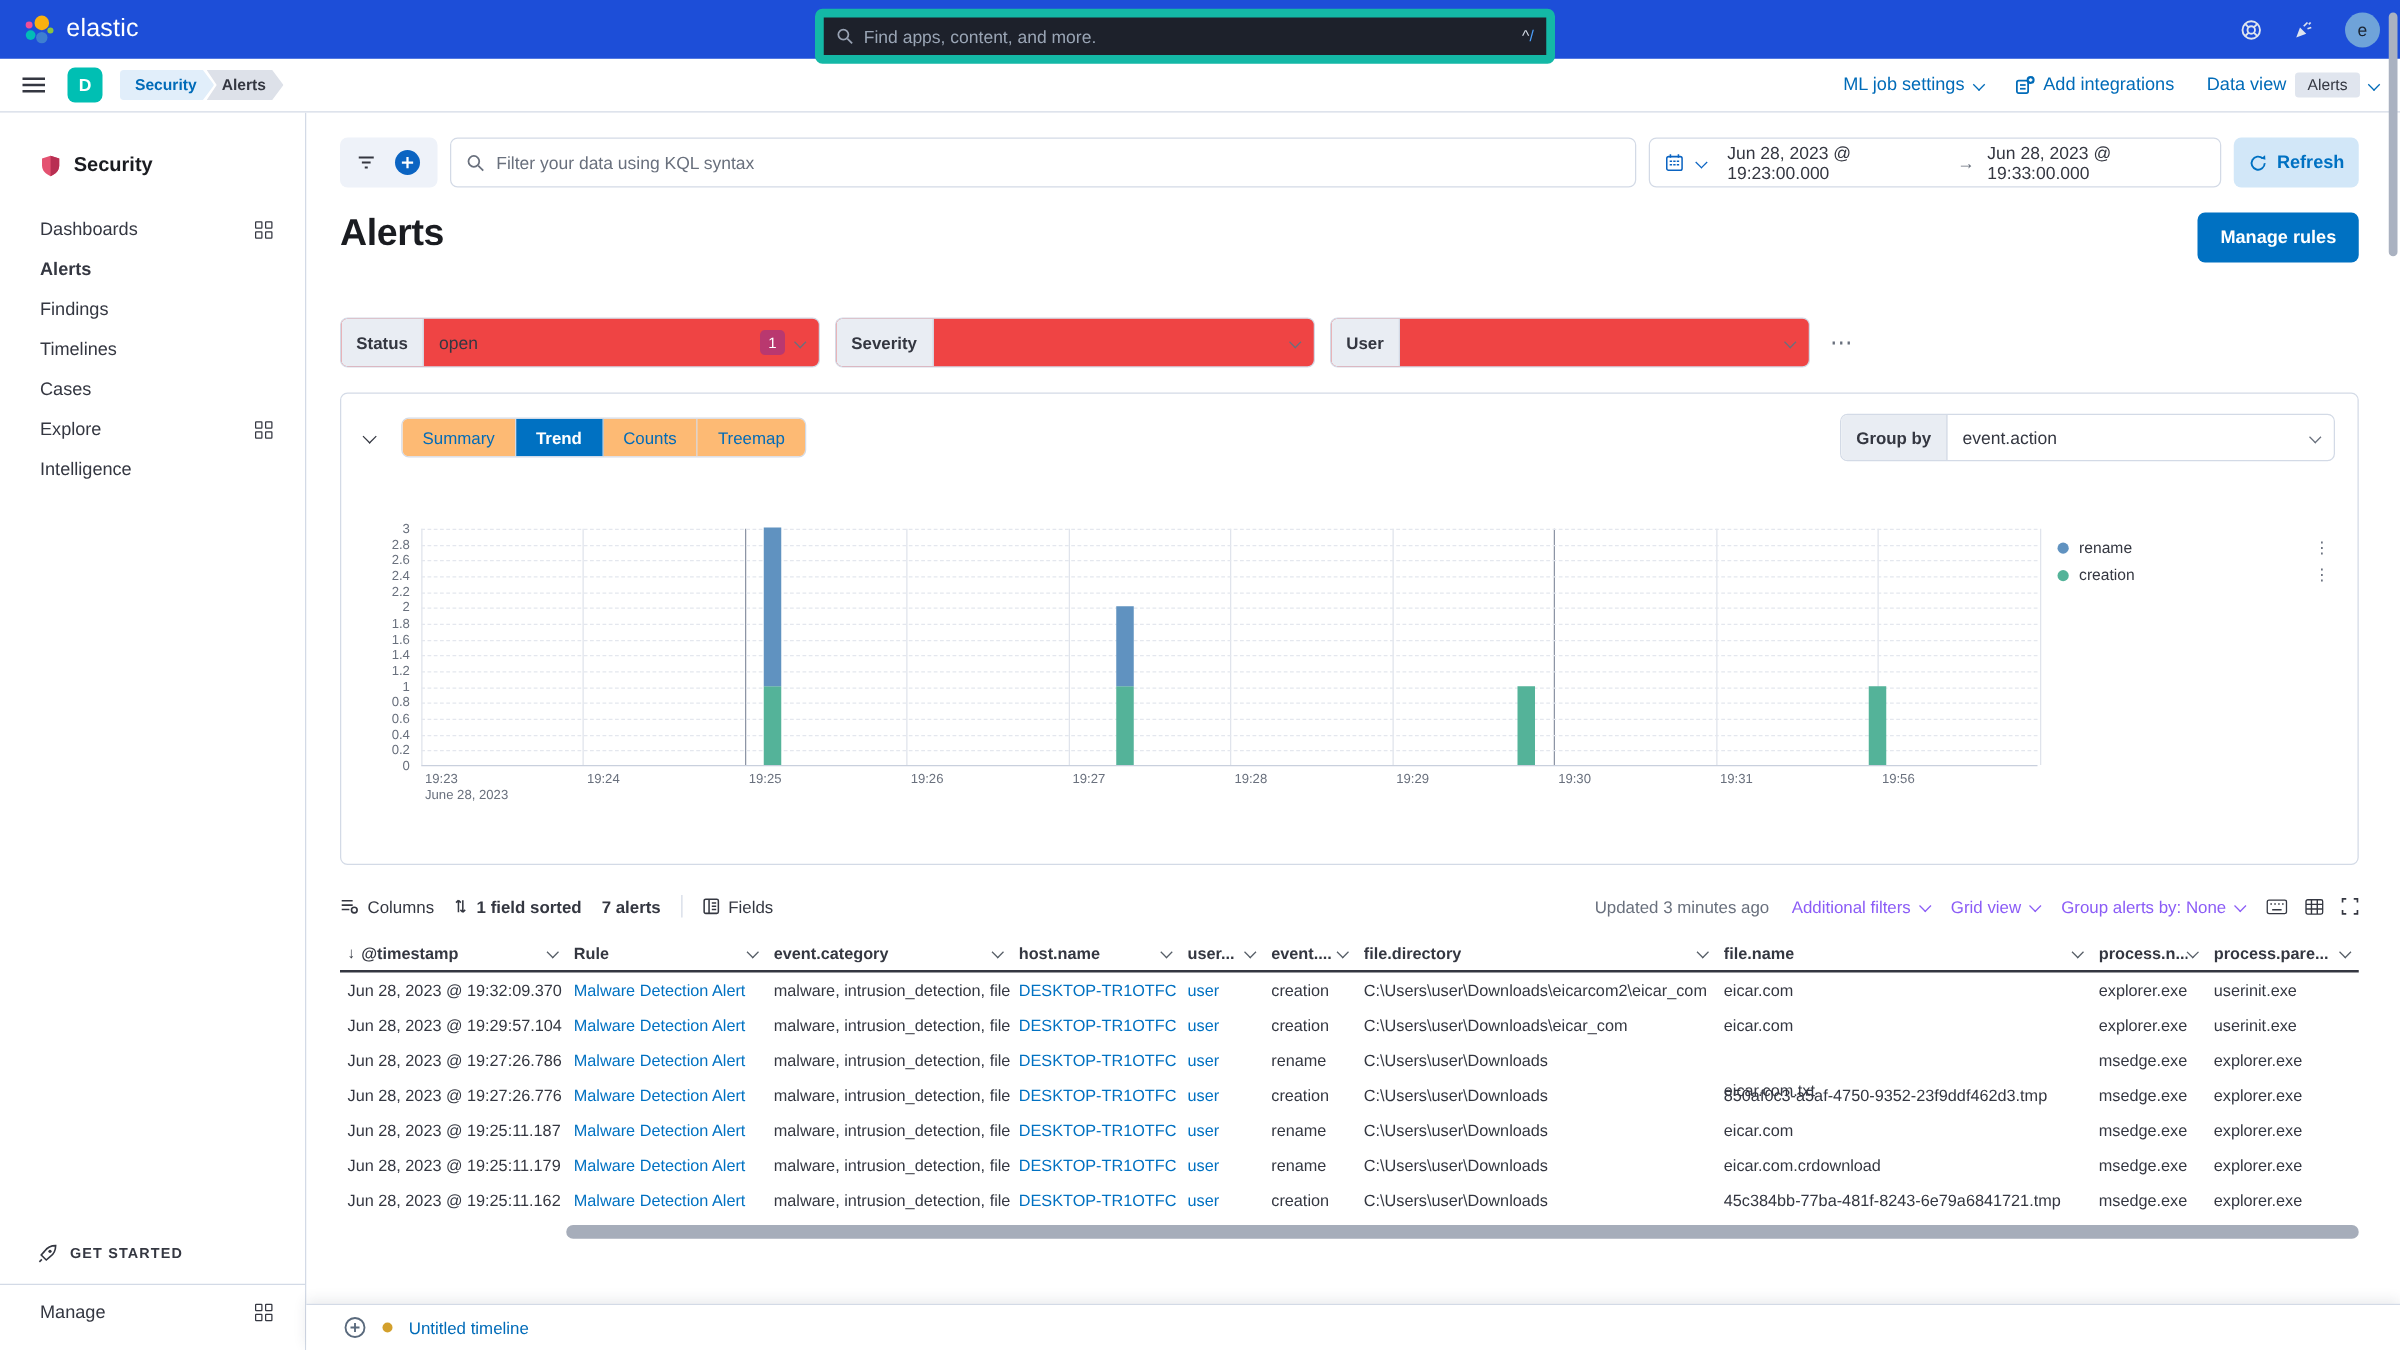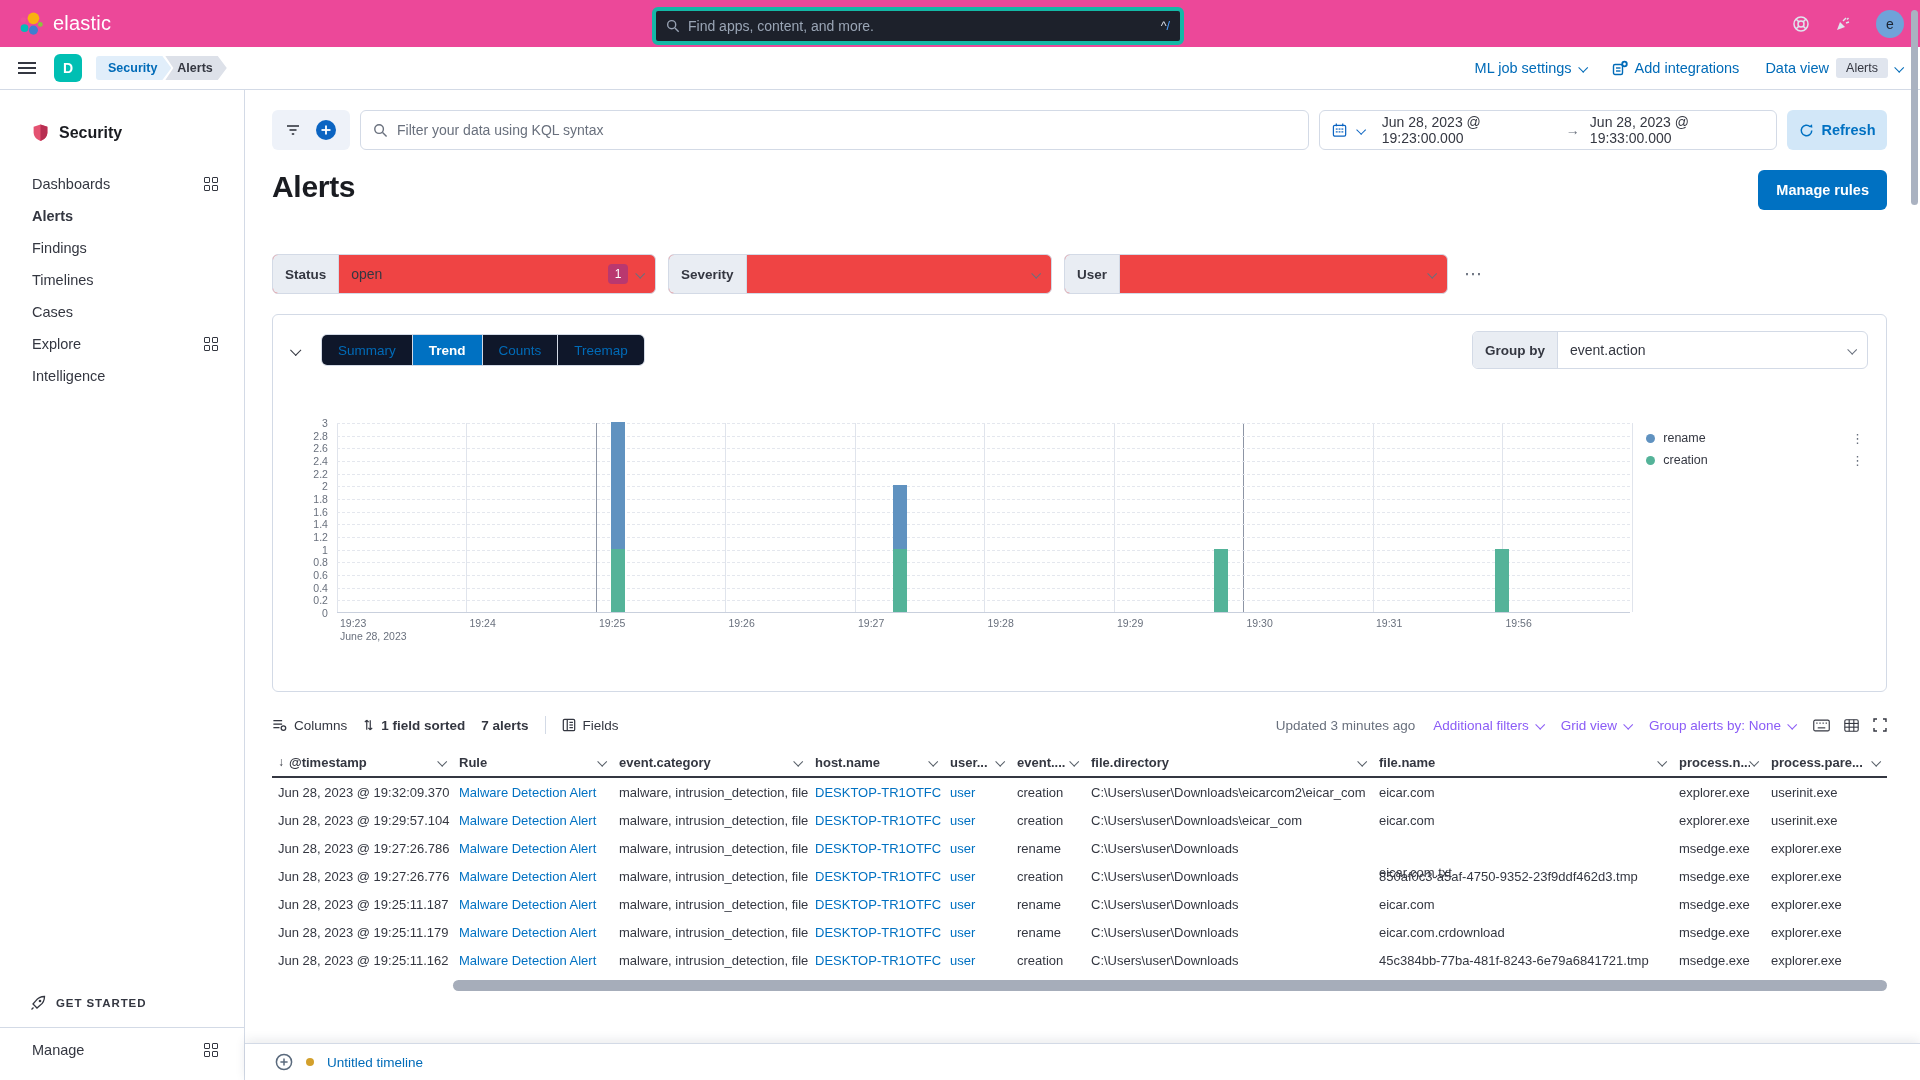--- a/index.html
+++ b/index.html
@@ -1,25 +1,25 @@
 <!DOCTYPE html>
 <html><head>
 <meta charset="utf-8">
 <style>
   * { box-sizing: border-box; margin: 0; padding: 0; }
   html,body { width:1920px; height:1080px; overflow:hidden;
     font-family:"Liberation Sans","DejaVu Sans",sans-serif; background:#fff; color:#343741; }
 
   
-  .topbar { position:absolute; left:0; top:0; width:1920px; height:47px; background:#ec4899;
+  .topbar { position:absolute; left:0; top:0; width:1920px; height:47px; background:#1d4ed8;
     display:flex; align-items:center; padding:0 18px; z-index:30; }
   .brand { display:flex; align-items:center; gap:9px; }
   .brand-word { color:#fff; font-size:20px; font-weight:400; letter-spacing:.2px; }
-  .global-search { position:absolute; left:652px; top:7px; width:532px; height:33px;
-    border:4px solid #14b8a6; border-radius:6px; background:#1d212b; display:flex; align-items:center;
+  .global-search { position:absolute; left:652px; top:7px; width:592px; height:33px;
+    border:7px solid #14b8a6; border-radius:6px; background:#1d212b; display:flex; align-items:center;
     padding:15px 10px; gap:8px; color:#98a2b3; }
   .global-search input { flex:1; background:transparent; border:none; outline:none; color:#d4dae5; font-size:14px; }
   .global-search input::placeholder { color:#9aa5b5; }
   .kbd-hint { font-size:12.5px; color:#d4dae5; }
   .kbd-hint b { color:#4da1ff; font-weight:400; }
   .top-icons { position:absolute; right:16px; top:0; height:47px; display:flex; align-items:center; gap:24px; }
   .icon-btn { color:#dfe5ee; display:flex; align-items:center; justify-content:center; cursor:pointer; }
   .avatar { width:28px; height:28px; border-radius:50%; background:#6fa3d9; color:#1b2430;
     display:flex; align-items:center; justify-content:center; font-size:14px; }
 
@@ -93,21 +93,21 @@
   .f-badge { min-width:20px; height:20px; border-radius:4px; background:#b9386f; color:#fff; font-size:12px;
     display:flex; align-items:center; justify-content:center; padding:0 6px; margin-right:8px; }
   .f-chev { color:#69707d; margin-right:12px; }
   .more-filters { margin-left:4px; color:#69707d; font-size:18px; letter-spacing:2px; cursor:pointer; }
 
   
   .chart-panel { margin-top:20px; height:378px; border:1px solid #d3dae6; border-radius:6px; background:#fff; padding:16px 18px; position:relative; }
   .chart-controls { display:flex; align-items:center; }
   .collapse-btn { color:#343741; margin-right:22px; cursor:pointer; }
   .tab-group { display:flex; border:1px solid #d3dae6; border-radius:6px; overflow:hidden; height:32px; }
-  .tab { padding:0 16px; display:flex; align-items:center; font-size:13.5px; color:#006bb8; background:#0f172a; cursor:pointer; border-right:1px solid #d3dae6; }
+  .tab { padding:0 16px; display:flex; align-items:center; font-size:13.5px; color:#006bb8; background:#fdba74; cursor:pointer; border-right:1px solid #d3dae6; }
   .tab:last-child { border-right:none; }
   .tab.active { background:#0071c2; color:#fff; font-weight:700; }
   .groupby { margin-left:auto; width:396px; height:38px; border:1px solid #d3dae6; border-radius:6px;
     display:flex; align-items:center; overflow:hidden; cursor:pointer; }
   .chart-zone { margin-top:54px; display:flex; }
   .ylabels { width:46px; position:relative; height:190px; }
   .ylabel { position:absolute; right:9px; font-size:10.5px; color:#69707d; }
   .plot { position:relative; width:1295px; height:190px; border-bottom:1px solid #c9d0dd; }
   .vline { position:absolute; top:0; bottom:0; width:1px; background:#e0e4ec; }
   .vline.major { background:#8d95a5; }

